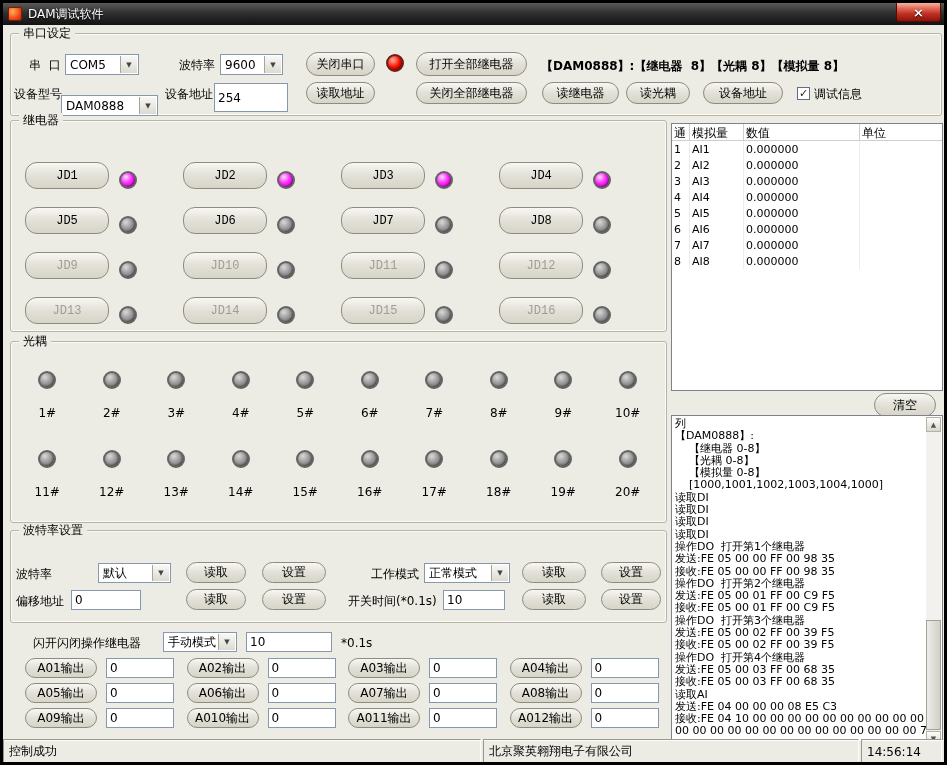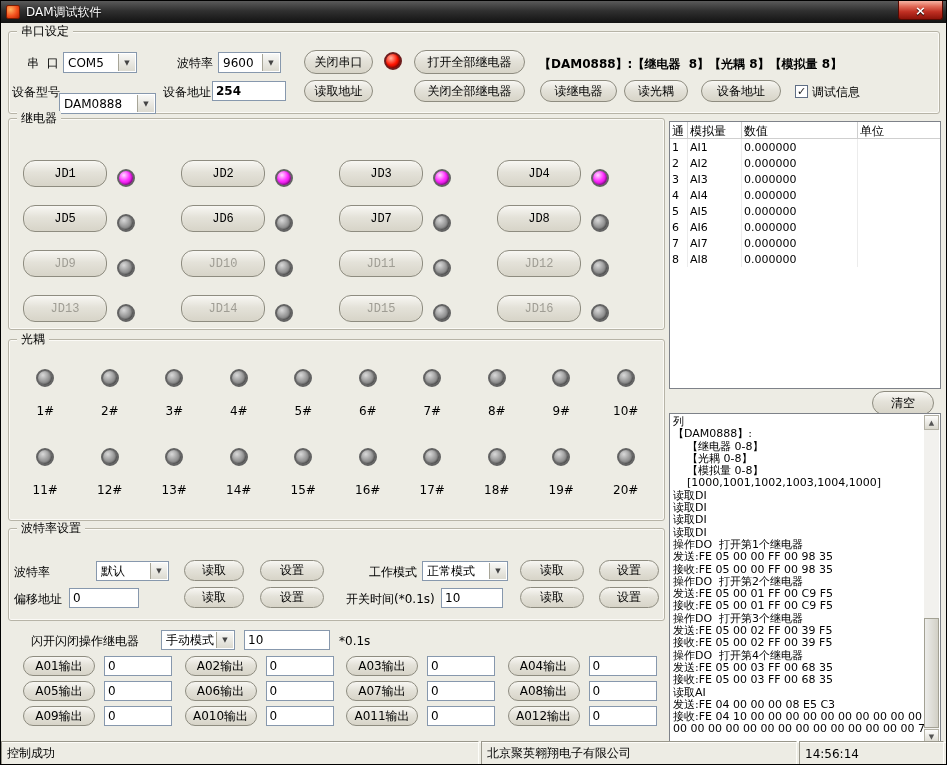--- a/index.html
+++ b/index.html
@@ -1,19 +1,19 @@
 <!DOCTYPE html>
 <html><head>
 <meta charset="utf-8">
 <style>
   * { margin:0; padding:0; box-sizing:border-box; }
   html,body { width:947px; height:765px; }
   body { font-family:"DejaVu Sans","Liberation Sans",sans-serif; font-size:12px; color:#000; }
 
-  .window { position:relative; width:947px; height:765px; background:#EDECE4; border:1px solid #000000; overflow:hidden; }
+  .window { position:relative; width:947px; height:765px; background:#EDECE4; border:3px solid #000000; overflow:hidden; }
   .abs { position:absolute; }
 
   
   .titlebar { position:absolute; top:0; left:0; right:0; height:22px;
     background:linear-gradient(#5a5a5a,#303030 45%,#121212); display:flex; align-items:center; padding-left:5px; }
   .app-icon { width:14px; height:14px; border-radius:2px; flex:0 0 auto;
     background:radial-gradient(circle at 30% 30%, #ffb25e, #f4511e 55%, #b82400); border:1px solid #7e1c00; }
   .titlebar .title { color:#fff; margin-left:6px; text-shadow:0 1px 2px #000; }
   .close-btn { position:absolute; top:0; right:3px; width:45px; height:19px;
     background:linear-gradient(#f6b4a4,#e06a57 30%,#c03023 60%,#8d130a);
@@ -92,21 +92,21 @@
     display:grid; grid-template-columns:repeat(4,1fr); grid-auto-rows:20px; row-gap:5px; }
   .out-cell { display:flex; align-items:center; gap:9px; }
   .out-btn { width:72px; height:20px; }
   .out-input { width:68px; height:20px; }
 
   
   .statusbar { position:absolute; left:0; right:0; bottom:0; height:22px; background:#EDECE4;
     border-top:1px solid #fdfcf8; display:flex; align-items:center; gap:2px; padding:2px 2px 2px 0; }
   .scell { height:18px; border:1px solid; border-color:#99978b #fdfdf9 #fdfdf9 #99978b;
     display:flex; align-items:center; padding:12px 5px; white-space:pre; }
-  .scell.s1 { width:478px; } .scell.s2 { width:316px; } .scell.s3 { flex:1; }
+  .scell.s1 { width:478px; } .scell.s2 { width:376px; } .scell.s3 { flex:1; }
 </style>
 </head>
 <body>
 
 <div class="window">
 
   <div class="titlebar">
     <span class="app-icon"></span>
     <span class="title">DAM调试软件</span>
     <div class="close-btn">×</div>
@@ -129,21 +129,21 @@
   <span class="led red abs" style="left:383px;top:51px;"></span>
   <div class="btn abs" style="left:413px;top:49px;width:111px;height:24px;">打开全部继电器</div>
   <span class="lbl bold" style="left:538px;top:56px;">【DAM0888】:【继电器  8】【光耦 8】【模拟量 8】</span>
 
   <span class="lbl" style="left:11px;top:84px;">设备型号</span>
   <div class="combo abs" style="left:58px;top:80px;width:97px;height:21px;margin-top:12px;">
     <span class="cval">DAM0888</span>
     <span class="carrow">▼</span>
   </div>
   <span class="lbl" style="left:162px;top:84px;">设备地址</span>
-  <input class="tbox abs" style="left: 211px; top: 80px; width: 74px; height: 20px; font-weight: bold;" value="254">
+  <input class="tbox abs" style="left: 211px; top: 80px; width: 74px; height: 29px;" value="254">
   <div class="btn abs" style="left:303px;top:79px;width:69px;height:22px;">读取地址</div>
   <div class="btn abs" style="left:413px;top:79px;width:111px;height:22px;">关闭全部继电器</div>
   <div class="btn abs" style="left:539px;top:79px;width:77px;height:22px;">读继电器</div>
   <div class="btn abs" style="left:623px;top:79px;width:64px;height:22px;">读光耦</div>
   <div class="btn abs" style="left:700px;top:79px;width:80px;height:22px;">设备地址</div>
   <span class="checkbox abs" style="left:794px;top:84px;">
     <span class="check">✓</span>
   </span>
   <span class="lbl" style="left:811px;top:84px;">调试信息</span>
 

